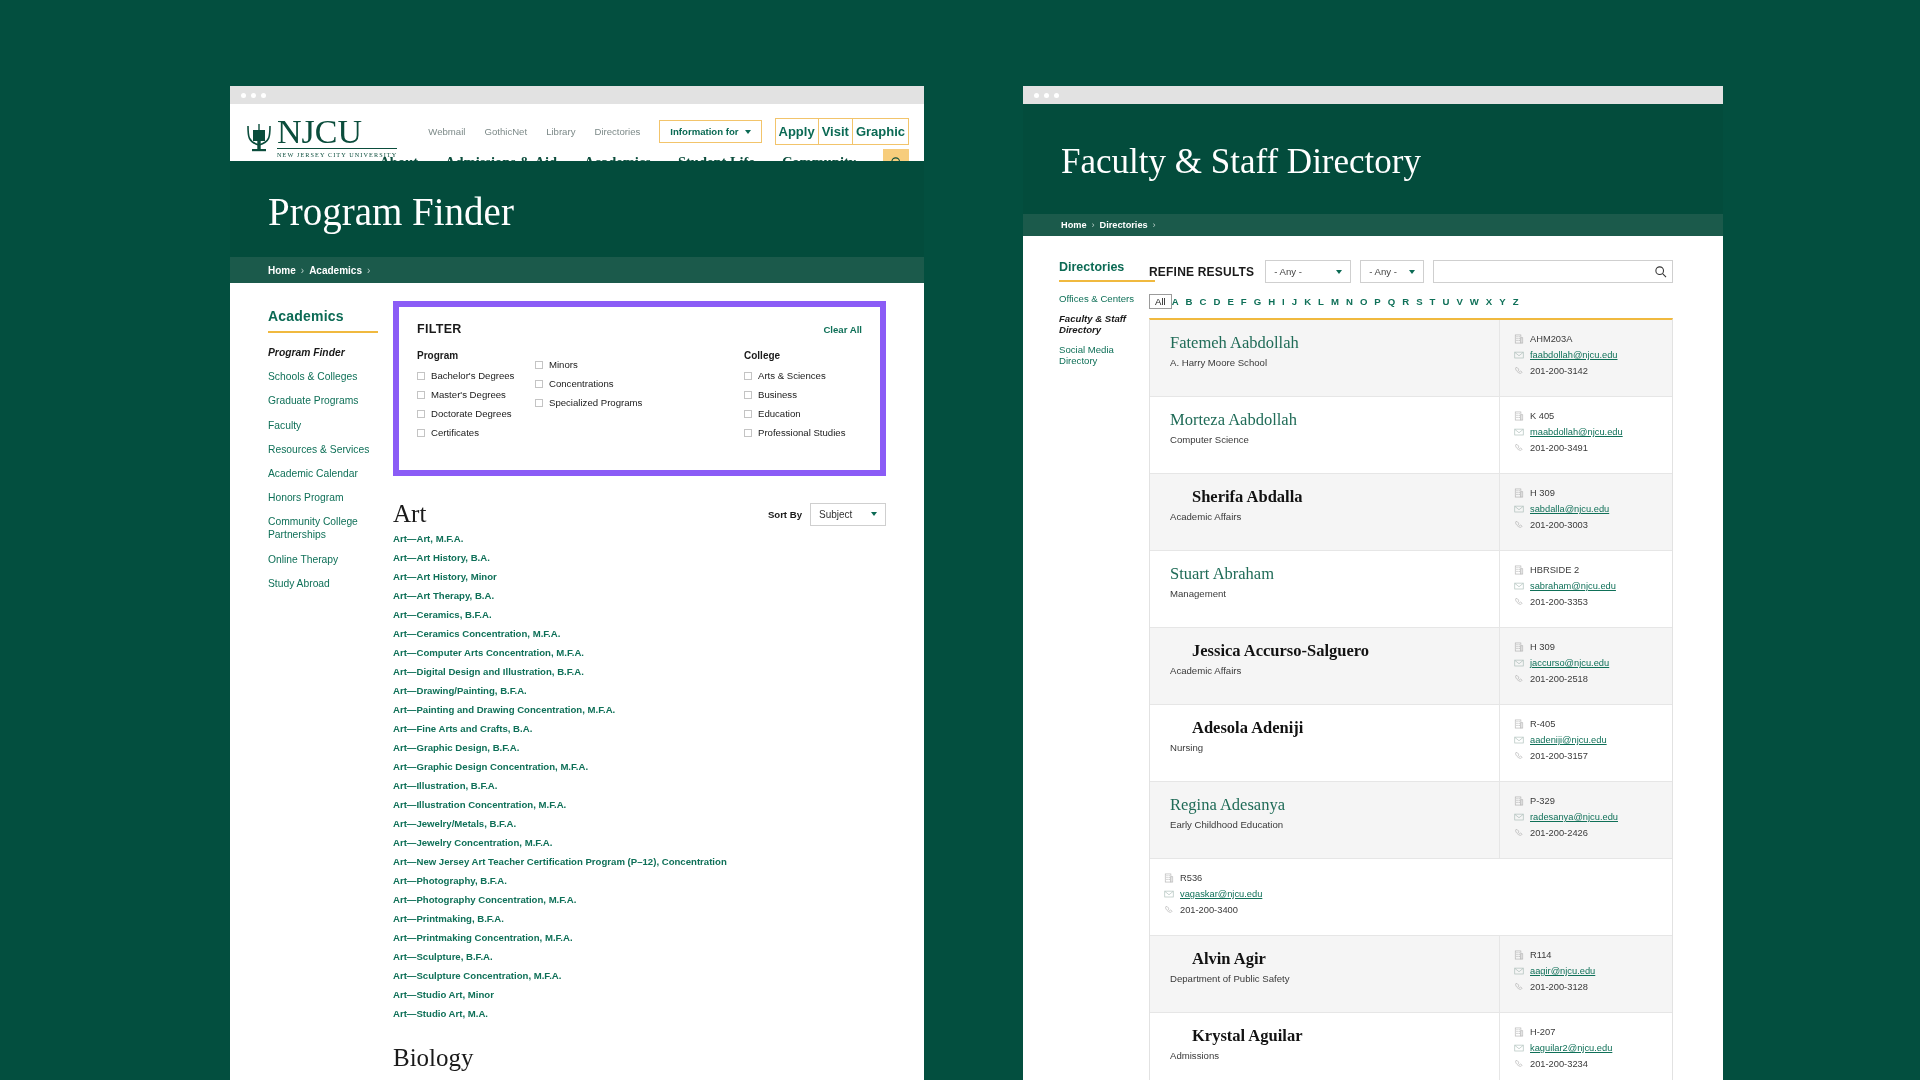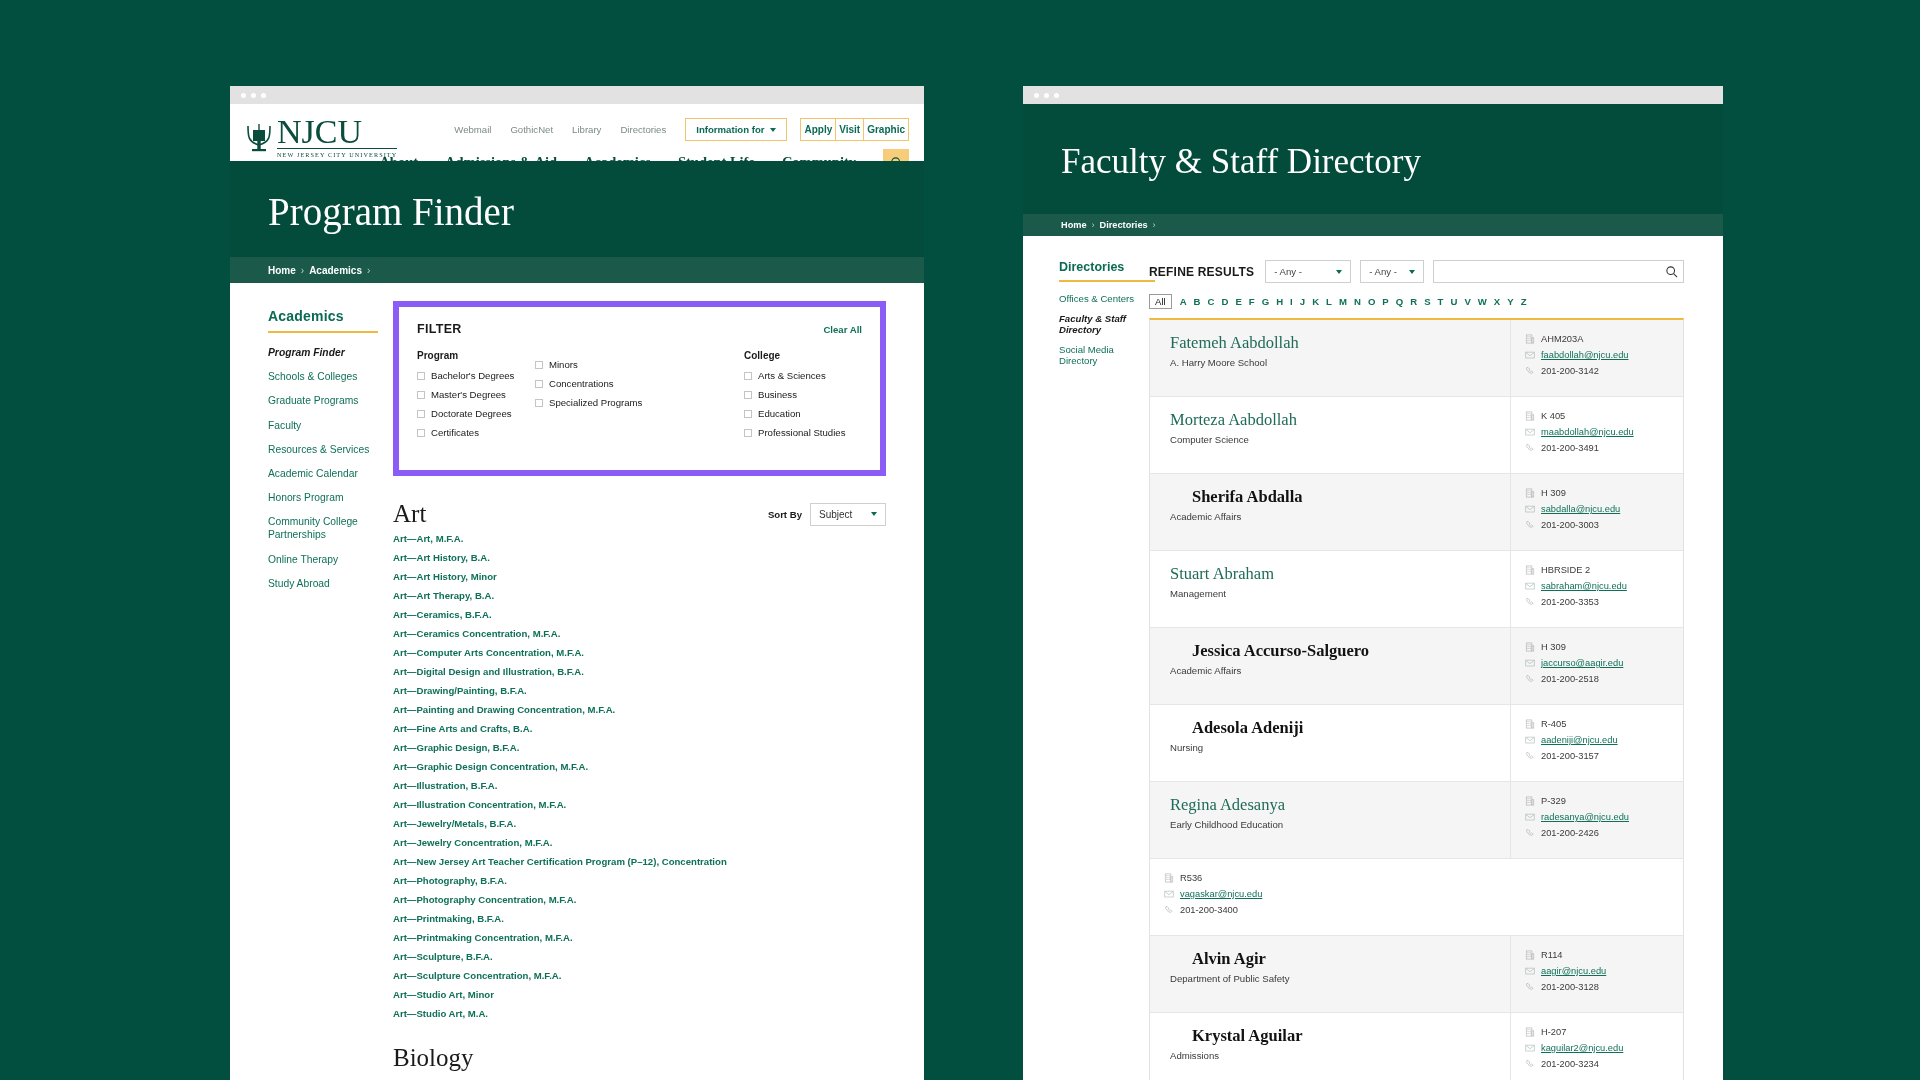--- a/index.html
+++ b/index.html
@@ -29,21 +29,21 @@
 
   .util-row { position: absolute; right: 15px; top: 14px; display: flex; align-items: center; gap: 0; }
   .util-link { font-size: 9.6px; color: #7d8a89; margin-right: 19px; white-space: nowrap; cursor: pointer; }
   .infofor {
     border: 1px solid #f2c46b; color: #0b6a54; font-size: 9.6px; font-weight: bold;
     padding: 5px 10px; display: flex; align-items: center; gap: 6px; cursor: pointer;
   }
   .caret { width: 0; height: 0; border-left: 3.2px solid transparent; border-right: 3.2px solid transparent; border-top: 4px solid #0b6a54; }
   .avc { display: flex; margin-left: 13px; }
   .avc > div {
-    border: 1px solid #f2c46b; border-right: none; color: #0b6a54; font-size: 10px; font-weight: bold;
+    border: 1px solid #f2c46b; border-right: none; color: #0b6a54; font-size: 13px; font-weight: bold;
     padding: 5px 3px; cursor: pointer; white-space: nowrap;
   }
   .avc > div:last-child { border-right: 1px solid #f2c46b; }
 
   .mainnav { position: absolute; right: 15px; top: 45px; display: flex; align-items: center; gap: 0; }
   .mainnav a {
     font-family: "Liberation Serif", serif; font-weight: bold; font-size: 14.5px; color: #0b4d3c;
     margin-right: 27px; text-decoration: none; cursor: pointer; white-space: nowrap;
   }
   .searchbtn { width: 26px; height: 26px; background: #f7cd7c; display: flex; align-items: center; justify-content: center; cursor: pointer; }
@@ -98,33 +98,33 @@
   .dcrumb span { font-size: 9.2px; color: #fff; font-weight: bold; cursor: pointer; }
   .dcrumb .sep { color: #b9cfc8; font-weight: normal; cursor: default; }
 
   .dbody { display: flex; background: #fff; height: 845px; padding-top: 24px; }
   .dsidebar { width: 126px; flex: none; padding-left: 36px; }
   .dsidebar h2 { font-size: 12.5px; color: #0b6a54; font-weight: bold; }
   .dside-rule { width: 96px; border-bottom: 2.5px solid #f0b93f; margin: 6px 0 11px 0; }
   .dsidebar a { display: block; font-size: 9.6px; color: #0f7058; text-decoration: none; margin-bottom: 9px; cursor: pointer; }
   .dsidebar a.active { color: #1a1a1a; font-style: italic; font-weight: bold; }
 
-  .dmain { flex: 1; padding-right: 39px; }
+  .dmain { flex: 1; padding-right: 50px; }
   .refine-row { display: flex; align-items: center; gap: 9px; }
   .refine-lbl { font-size: 12px; font-weight: bold; color: #1a1a1a; letter-spacing: .2px; margin-right: 2px; }
   .dsel { border: 1px solid #cfcfcf; height: 23px; display: flex; align-items: center; justify-content: space-between;
           padding: 0 8px; font-size: 9.6px; color: #444; cursor: pointer; background: #fff; }
   .dsel.w1 { width: 86px; } .dsel.w2 { width: 64px; }
   .dsearch { flex: 1; display: flex; border: 1px solid #cfcfcf; height: 23px; align-items: center; }
   .dsearch input { flex: 1; border: none; outline: none; height: 100%; padding: 0 7px; font-size: 10px;
                    font-family: "Liberation Sans", sans-serif; }
   .dsearch .sico { width: 24px; display: flex; align-items: center; justify-content: center; cursor: pointer; }
 
   .alpha { display: flex; align-items: center; gap: 0; margin: 11px 0 9px 0; }
-  .alpha .all { border: 1px solid #9b9b9b; font-size: 9.6px; padding: 1px 5px; color: #1a1a1a; margin-right: 8px; cursor: pointer; background:#fff;text-align:center; }
+  .alpha .all { border: 1px solid #9b9b9b; font-size: 9.6px; padding: 1px 5px; color: #1a1a1a; cursor: pointer; background:#fff;text-align:center; }
   .alpha a { font-size: 9.6px; font-weight: bold; color: #0f7058; text-decoration: none; margin-right: 7px; cursor: pointer; }
 
   .dtable { border: 1px solid #e2e2e2; border-top: 2px solid #f0b93f; }
   .drow { display: flex; border-bottom: 1px solid #e6e6e6; min-height: 72px; }
   .drow:last-child { border-bottom: none; }
   .drow.alt { background: #f5f5f5; }
   .dleft { flex: 1; padding: 14px 16px 14px 20px; border-right: 1px solid #e6e6e6; }
   .dname { font-family: "Liberation Serif", serif; font-size: 16.5px; line-height: 1.15; margin-bottom: 4px; }
   .dname.link { color: #1f6b57; cursor: pointer; }
   .dname.plain { color: #121212; font-weight: bold; margin-left: 22px; }
@@ -577,21 +577,21 @@
                       <rect x="7.4" y="9.6" width="1.6" height="1.6"></rect>
                     </g>
                   </svg>
                   <span class="t">H 309</span>
                 </div>
                 <div class="dinfo">
                   <svg class="ic" viewBox="0 0 16 16">
                     <rect x="1.2" y="3.4" width="13.6" height="9.4" fill="none" stroke="#7f9a92" stroke-width="1.1"></rect>
                     <path d="M1.4 3.8 L8 9.2 L14.6 3.8" fill="none" stroke="#7f9a92" stroke-width="1.1"></path>
                   </svg>
-                  <span class="t em">jaccurso@aagir.edu</span>
+                  <span class="t em">jaccurso@njcu.edu</span>
                 </div>
                 <div class="dinfo">
                   <svg class="ic" viewBox="0 0 16 16">
                     <path d="M3.2 2.2 C2 3.4 2.4 6 4.8 8.6 C7.2 11.2 10.2 12.5 11.6 11.4 L13 10 L10.6 8 L9.1 9.2 C8.2 8.9 6.9 7.6 6.4 6.6 L7.8 5.3 L5.6 3 Z" fill="none" stroke="#8a8a8a" stroke-width="1.1" stroke-linejoin="round"></path>
                   </svg>
                   <span class="t">201-200-2518</span>
                 </div>
               </div>
             </div>
             <div class="drow">

